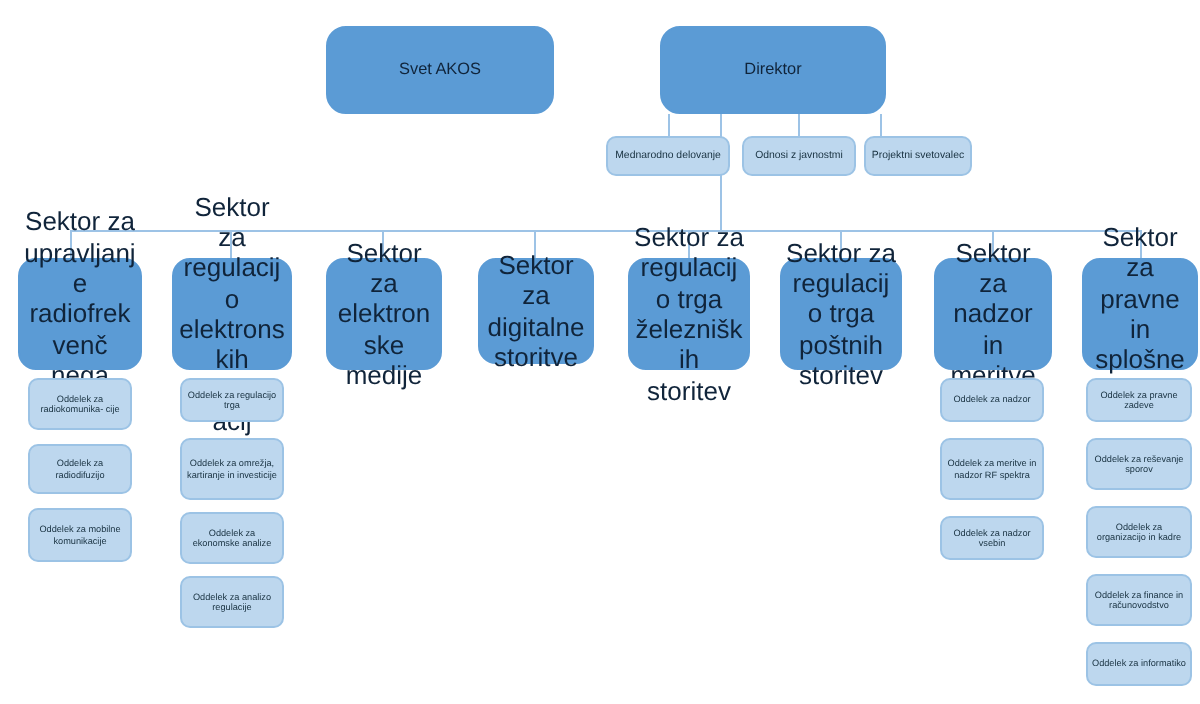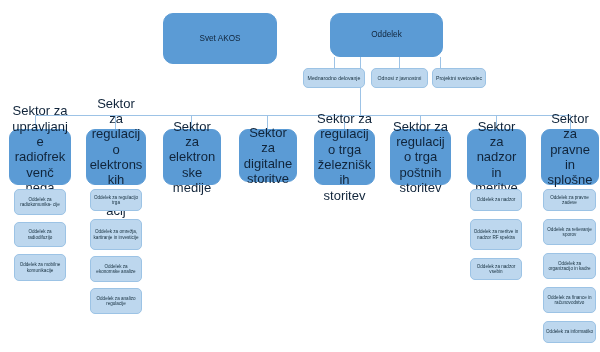--- a/index.html
+++ b/index.html
@@ -75,23 +75,23 @@
 
   <div class="conn v" style="left:35px; top:115px; height:14px;"></div>
   <div class="conn v" style="left:115px; top:115px; height:14px;"></div>
   <div class="conn v" style="left:191px; top:115px; height:14px;"></div>
   <div class="conn v" style="left:267px; top:115px; height:14px;"></div>
   <div class="conn v" style="left:344px; top:115px; height:14px;"></div>
   <div class="conn v" style="left:420px; top:115px; height:14px;"></div>
   <div class="conn v" style="left:496px; top:115px; height:14px;"></div>
   <div class="conn v" style="left:570px; top:115px; height:14px;"></div>
 
-  <div class="node primary top" style="left:163px; top:13px; width:114px; height:51px;">Svet AKOS</div>
+  <div class="node primary top" style="left:163px; top:13px; width:114px; height:44px;">Svet AKOS</div>
 
-  <div class="node primary top" style="left:330px; top:13px; width:113px; height:44px;">Oddelek</div>
+  <div class="node primary top" style="left:330px; top:13px; width:113px; height:44px;">Direktor</div>
 
   <div class="node staff" style="left:303px; top:68px; width:62px; height:20px;">Mednarodno delovanje</div>
   <div class="node staff" style="left:371px; top:68px; width:57px; height:20px;">Odnosi z javnostmi</div>
   <div class="node staff" style="left:432px; top:68px; width:54px; height:20px;">Projektni svetovalec</div>
 
   <div class="node primary" style="left:9px; top:129px; width:62px; height:56px;">Sektor za upravljanje radiofrekvenč nega spektra</div>
   <div class="node primary" style="left:163px; top:129px; width:58px; height:56px;">Sektor za elektronske medije</div>
   <div class="node primary" style="left:86px; top:129px; width:60px; height:56px;">Sektor za regulacijo elektronskih komunikacij</div>
   <div class="node primary" style="left:239px; top:129px; width:58px; height:53px;">Sektor za digitalne storitve</div>
   <div class="node primary" style="left:314px; top:129px; width:61px; height:56px;">Sektor za regulacijo trga železniških storitev</div>

